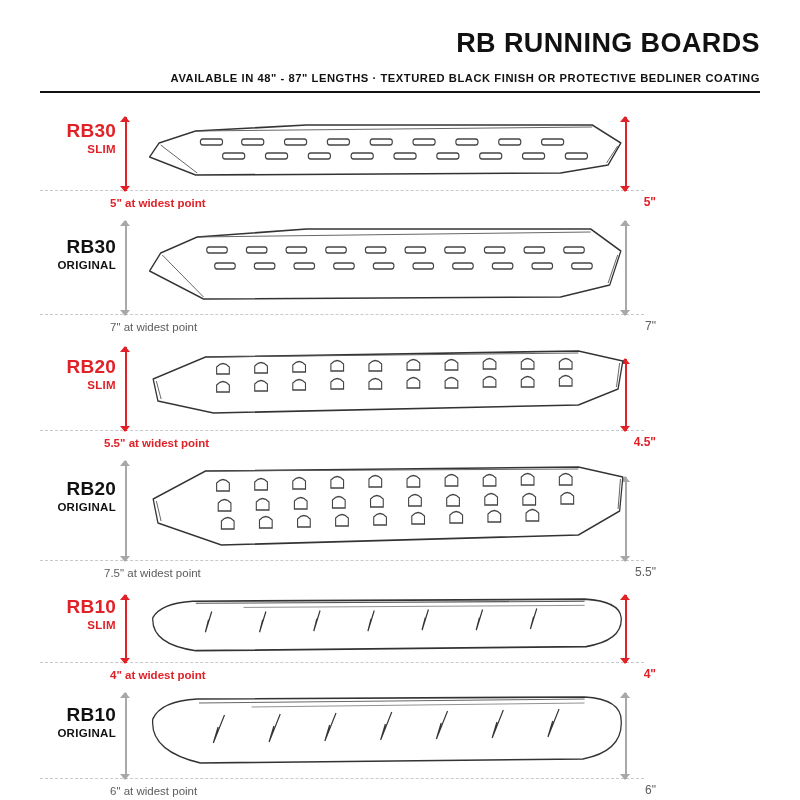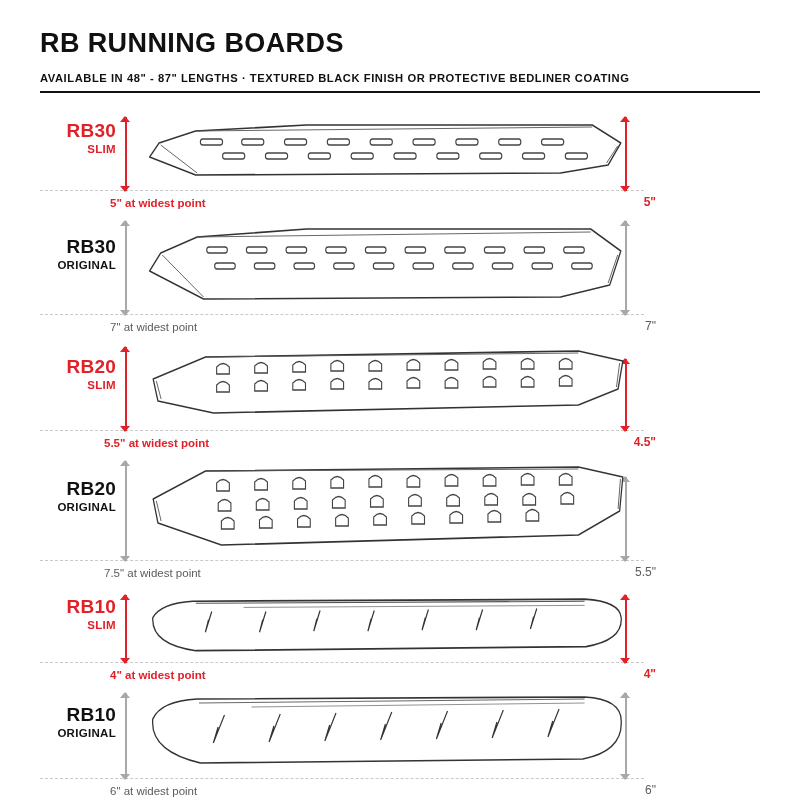--- a/index.html
+++ b/index.html
@@ -13,21 +13,21 @@
   #page {
     position: relative;
     width: 800px;
     height: 800px;
     overflow: hidden;
   }
 
   
   .header {
     padding: 28px 40px 0 40px;
-    text-align: left;
+    text-align: right;
   }
   .title {
     font-size: 27px;
     font-weight: bold;
     letter-spacing: 0.4px;
     color: #111111;
     margin: 0;
   }
   .subtitle-wrap {
     margin-top: 13px;

